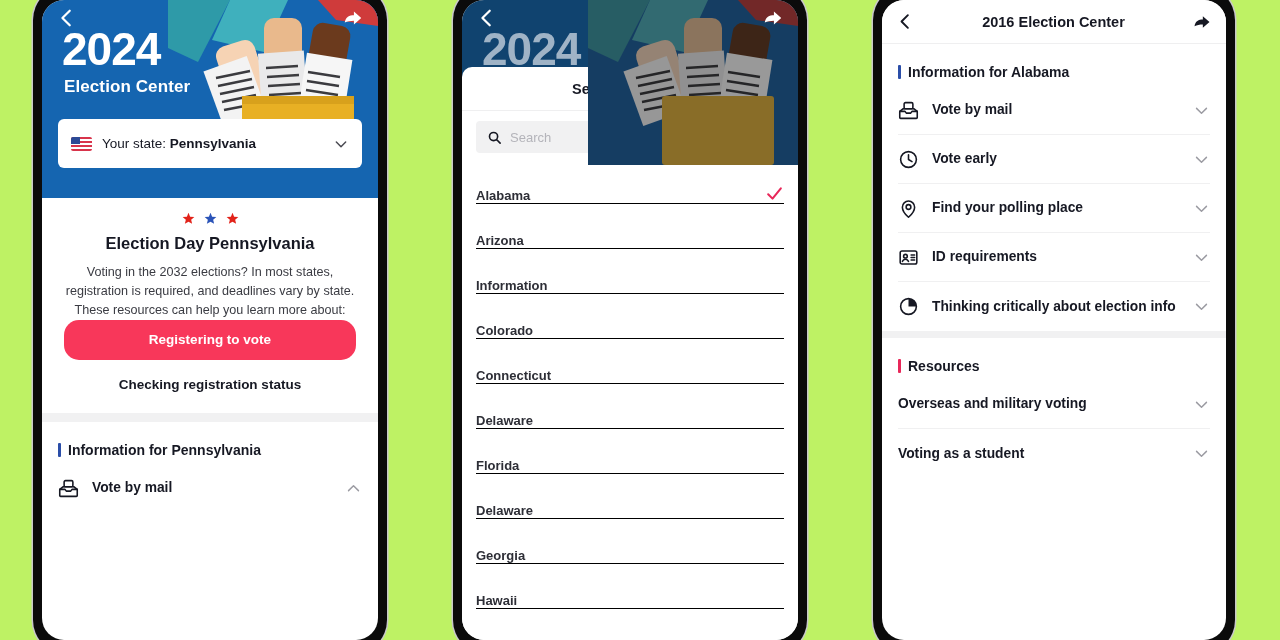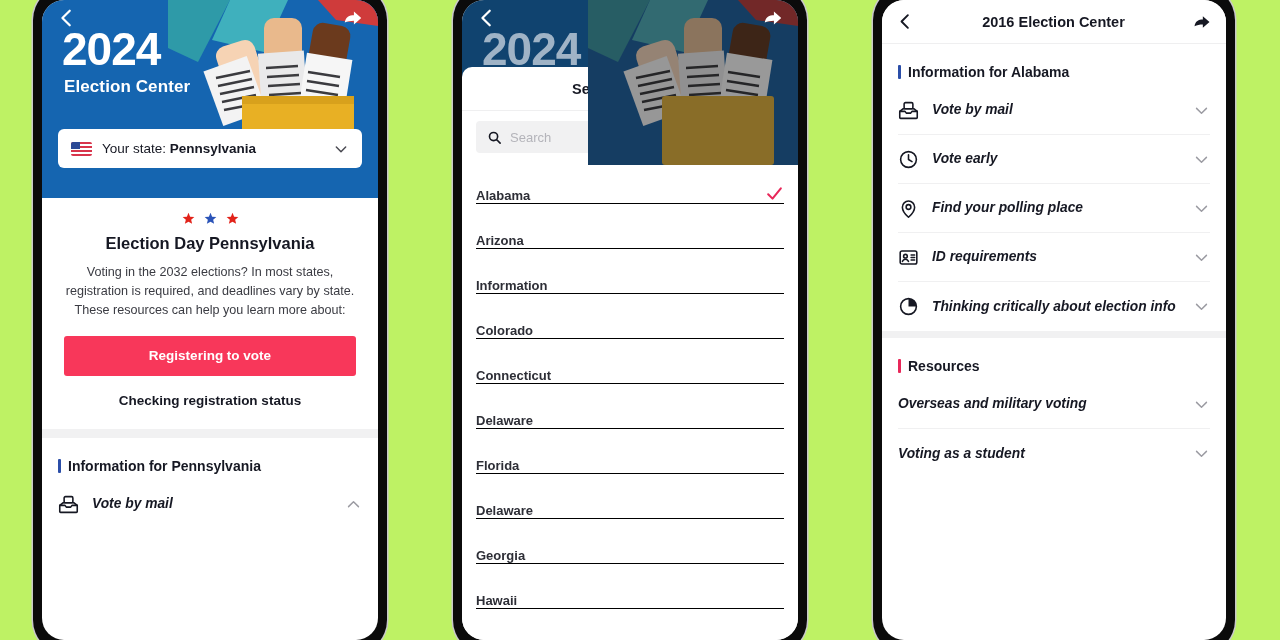--- a/index.html
+++ b/index.html
@@ -65,21 +65,21 @@
     font-size: 17px; font-weight: 700; color: #fff;
     letter-spacing: .1px; z-index: 4;
   }
 
   
   .hero-art { position: absolute; right: 0; top: 0; width: 210px; height: 165px; z-index: 2; }
 
   
   .state-pill {
     position: absolute; left: 16px; right: 16px; bottom: 30px; z-index: 6;
-    height: 39px; background: #fff; border-radius: 6px;
+    height: 49px; background: #fff; border-radius: 6px;
     display: flex; align-items: center; gap: 10px;
     padding: 0 13px;
   }
   .flag {
     width: 21px; height: 14px; flex: 0 0 auto; position: relative;
     border-radius: 2px; overflow: hidden; background: #fff;
   }
   .flag .stripes { position:absolute; inset:0;
     background: repeating-linear-gradient(#d8344b 0 2px, #fff 2px 4px); }
   .flag .canton { position:absolute; left:0; top:0; width:9px; height:7px; background:#2c4a96; }
@@ -88,21 +88,21 @@
   .chev-sm { width: 16px; height: 16px; color: #4a4a52; }
 
   
   .gap { height: 9px; background: #f1f1f2; }
   .card { background: #fff; padding: 14px 22px 20px; text-align: center; }
   .stars { display:flex; justify-content:center; gap:9px; margin-bottom: 9px; }
   .star { width: 13px; height: 13px; display:block; }
   .card-title { font-size: 16.5px; font-weight: 800; color: #161823; margin-bottom: 10px; }
   .card-body { font-size: 12.6px; line-height: 1.5; color: #3a3b42; }
   .cta {
-    margin-top: 16px; height: 40px; border-radius: 3px;
+    height: 40px; border-radius: 15px;
     background: #f6days; background: #f8375a;
     display:flex; align-items:center; justify-content:center;
     color:#fff; font-size: 13.5px; font-weight: 600;
     border: none; width: 100%; cursor: pointer;
     font-family: "Liberation Sans", sans-serif;
   }
   .link-btn {
     margin-top: 17px; font-size: 13.5px; font-weight: 700; color: #161823;
     background: none; border: none; width: 100%; cursor: pointer;
     font-family: "Liberation Sans", sans-serif;
@@ -120,21 +120,21 @@
   .acc { padding: 0 16px; }
   .acc-row {
     display:flex; align-items:center; gap: 13px;
     min-height: 49px; padding: 10px 0;
     border-bottom: 1px solid #f0f0f1;
     cursor: pointer;
   }
   .acc-row:last-child { border-bottom: none; }
   .acc-row.noicon { padding-left: 0; }
   .acc-ico { width: 21px; height: 21px; flex:0 0 auto; color:#161823; }
-  .acc-label { flex:1; font-size: 13.8px; font-weight: 700; color: #161823; line-height:1.28;font-style:italic; }
+  .acc-label { flex:1; font-size: 13.8px; font-weight: 700; color: #161823; line-height:1.28; }
   .acc-chev { width: 17px; height: 17px; flex:0 0 auto; color: #9b9ba2; }
   .acc-chev.up { transform: rotate(180deg); }
 
   
   .sheet {
     position: absolute; left:0; right:0; bottom:0; top: 67px;
     background: #fff; border-radius: 10px 10px 0 0;
     display: flex; flex-direction: column;
   }
   .sheet-head {

